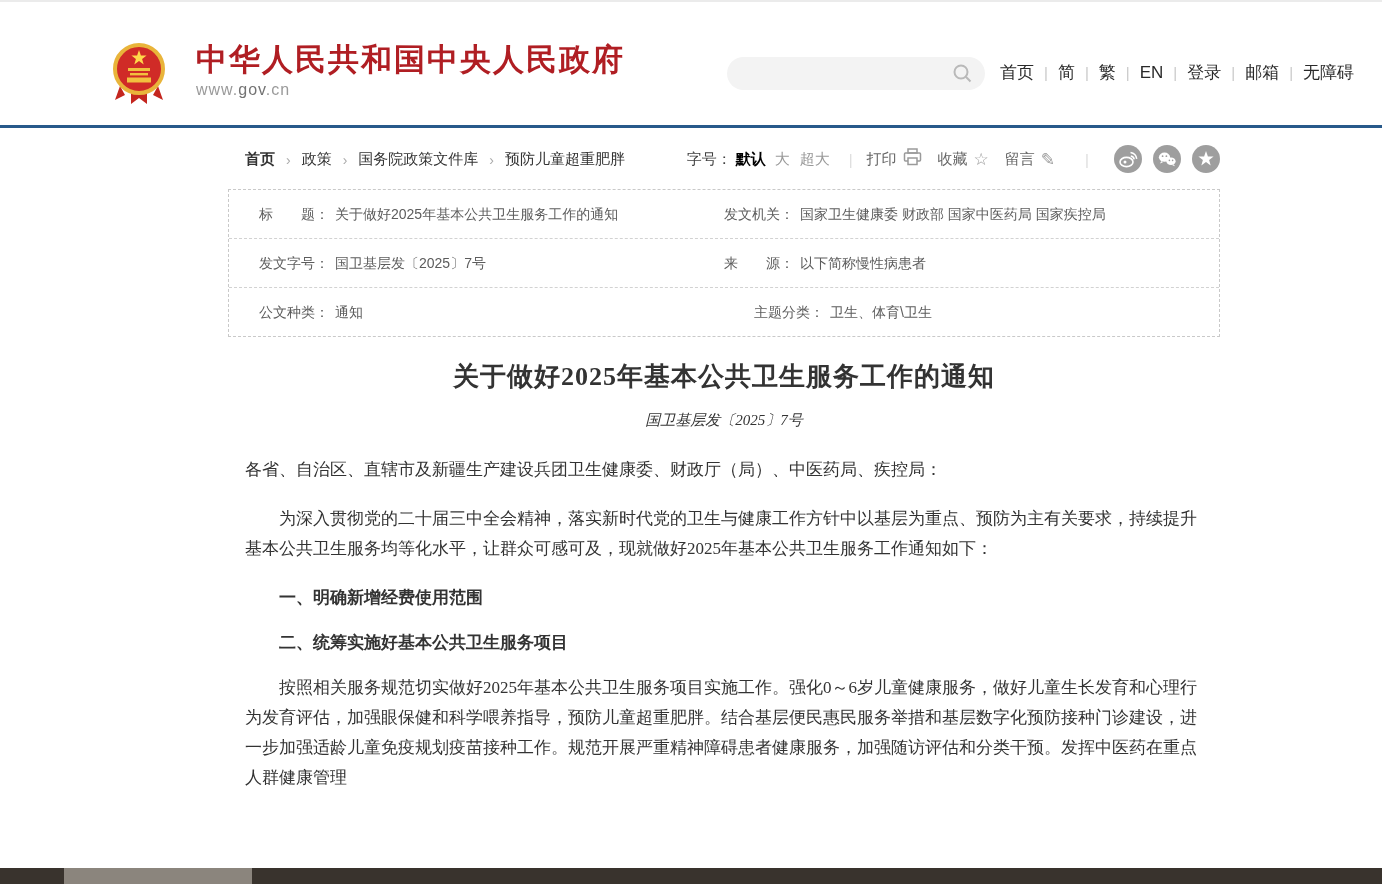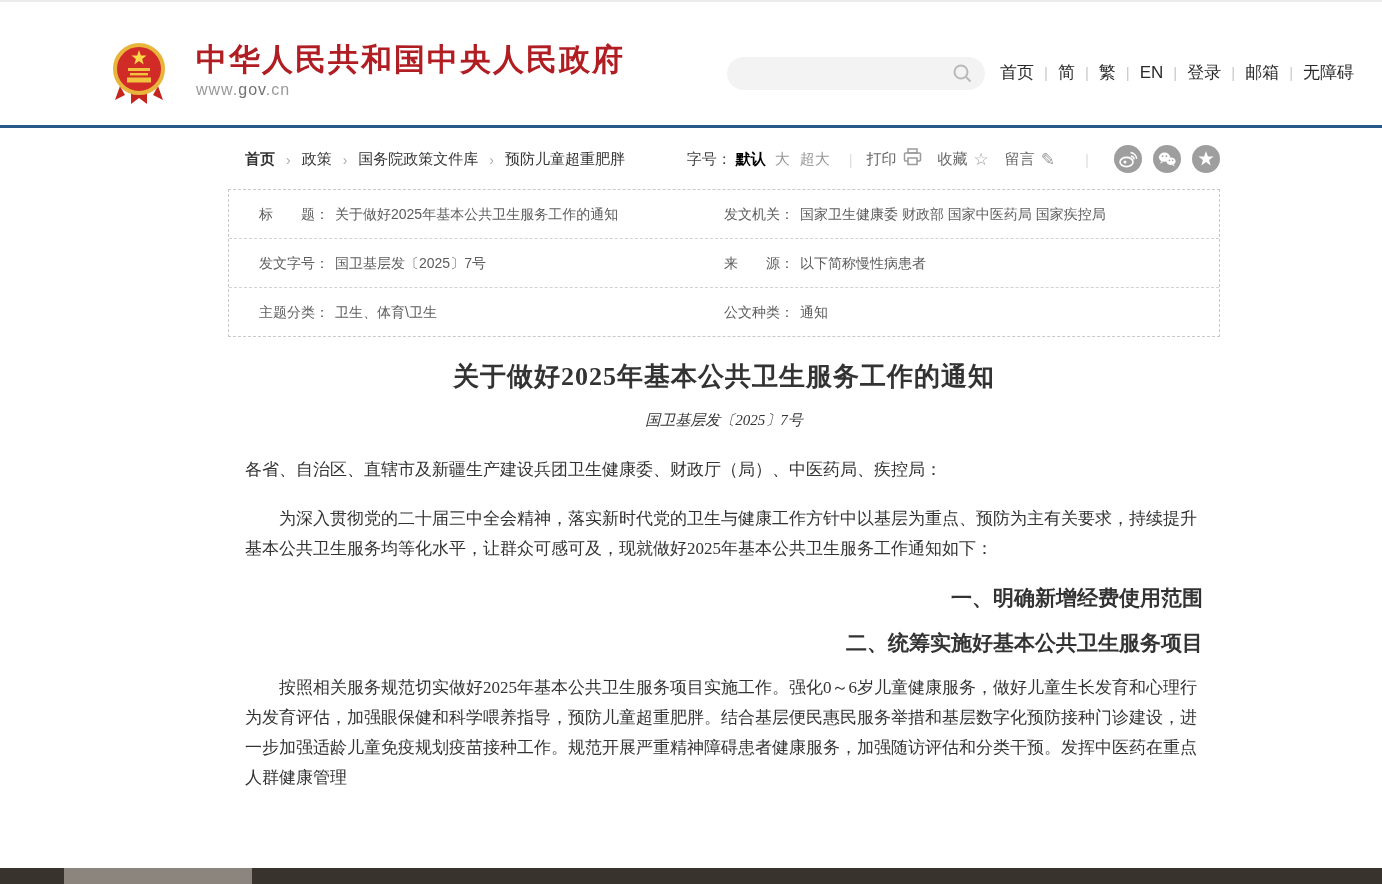--- a/index.html
+++ b/index.html
@@ -53,21 +53,21 @@
   .meta-cell.right{flex:1;}
   .meta-label{white-space:pre;color:#5c5c5c;}
   .meta-value{color:#5c5c5c;margin-left:6px;}
 
   
   .doc-title{font-family:"Liberation Serif","DejaVu Serif",serif;font-size:26px;font-weight:bold;color:#333;text-align:center;margin-top:22px;letter-spacing:1px;}
   .doc-number{font-family:"Liberation Serif","DejaVu Serif",serif;font-style:italic;font-size:15px;color:#333;text-align:center;margin-top:10px;}
   .article{font-family:"Liberation Serif","DejaVu Serif",serif;font-size:17px;line-height:30px;color:#333;width:958px;margin:25px 0 0 17px;}
   .article p{margin:0 0 19px 0;text-indent:2em;}
   .article p.salutation{text-indent:0;}
-  .article h3{font-size:21px;margin:0 0 15px 0;text-indent:2em;font-weight:bold;text-align:right;}
+  .article h3{font-size:17px;margin:0 0 15px 0;text-indent:2em;font-weight:bold;}
 
   
   .h-scrollbar{position:absolute;left:0;bottom:0;width:1382px;height:16px;background:#39332d;}
   .h-scrollbar .thumb{position:absolute;left:64px;top:0;width:188px;height:16px;background:#8b857d;cursor:pointer;}
 </style>
 </head>
 <body>
 
 <div class="top-line"></div>
 <div class="artifact-red"></div>
@@ -205,27 +205,27 @@
       <div class="meta-cell left">
         <span class="meta-label">发文字号：</span>
         <span class="meta-value">国卫基层发〔2025〕7号</span>
       </div>
       <div class="meta-cell right">
         <span class="meta-label">来　　源：</span>
         <span class="meta-value">以下简称慢性病患者</span>
       </div>
     </div>
     <div class="meta-row">
+      <div class="meta-cell right">
+        <span class="meta-label">公文种类：</span>
+        <span class="meta-value">通知</span>
+      </div>
       <div class="meta-cell left">
         <span class="meta-label">主题分类：</span>
         <span class="meta-value">卫生、体育\卫生</span>
-      </div>
-      <div class="meta-cell right">
-        <span class="meta-label">公文种类：</span>
-        <span class="meta-value">通知</span>
       </div>
     </div>
   </div>
 
   <h1 class="doc-title">关于做好2025年基本公共卫生服务工作的通知</h1>
   <div class="doc-number">国卫基层发〔2025〕7号</div>
 
   <div class="article">
     <p class="salutation">各省、自治区、直辖市及新疆生产建设兵团卫生健康委、财政厅（局）、中医药局、疾控局：</p>
     <p>为深入贯彻党的二十届三中全会精神，落实新时代党的卫生与健康工作方针中以基层为重点、预防为主有关要求，持续提升基本公共卫生服务均等化水平，让群众可感可及，现就做好2025年基本公共卫生服务工作通知如下：</p>

